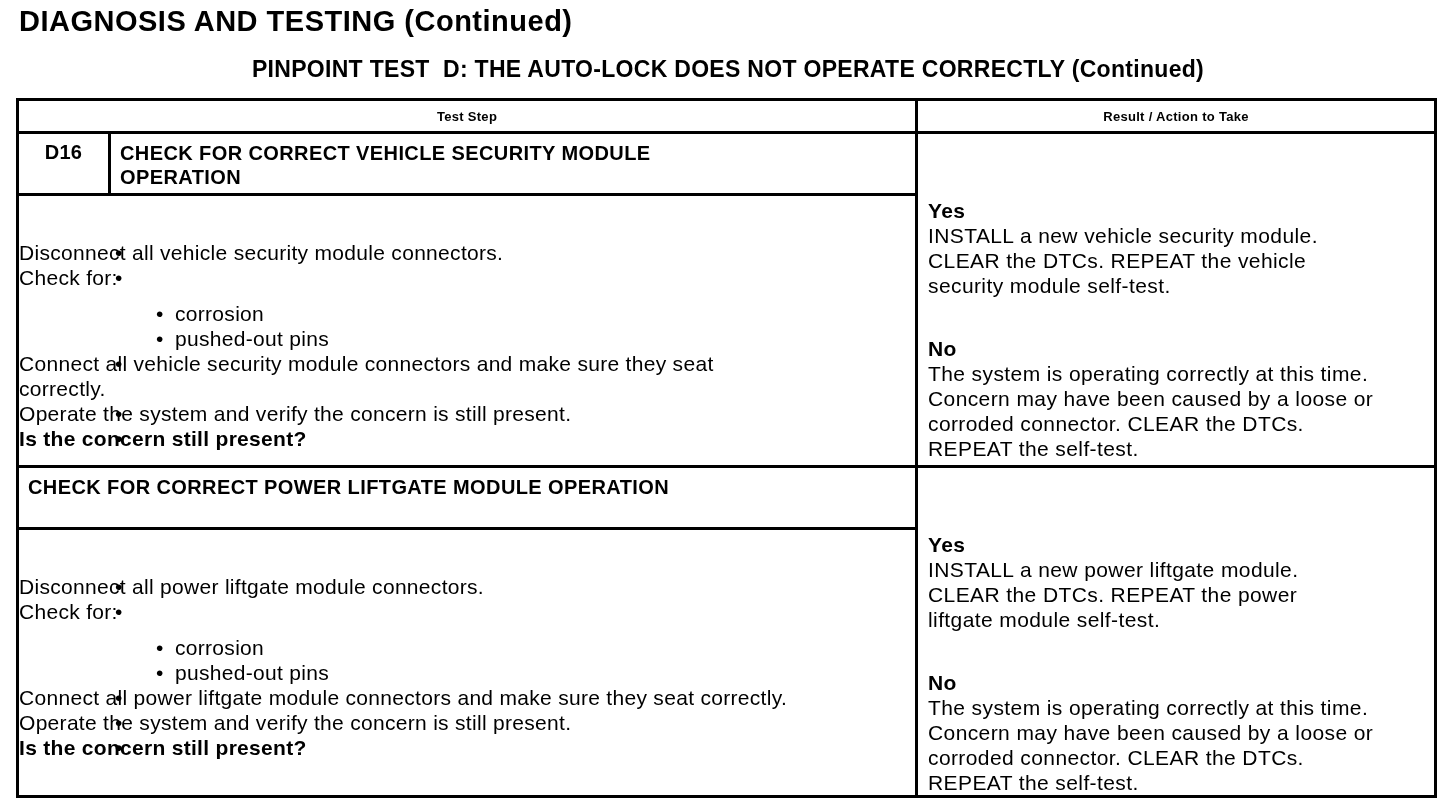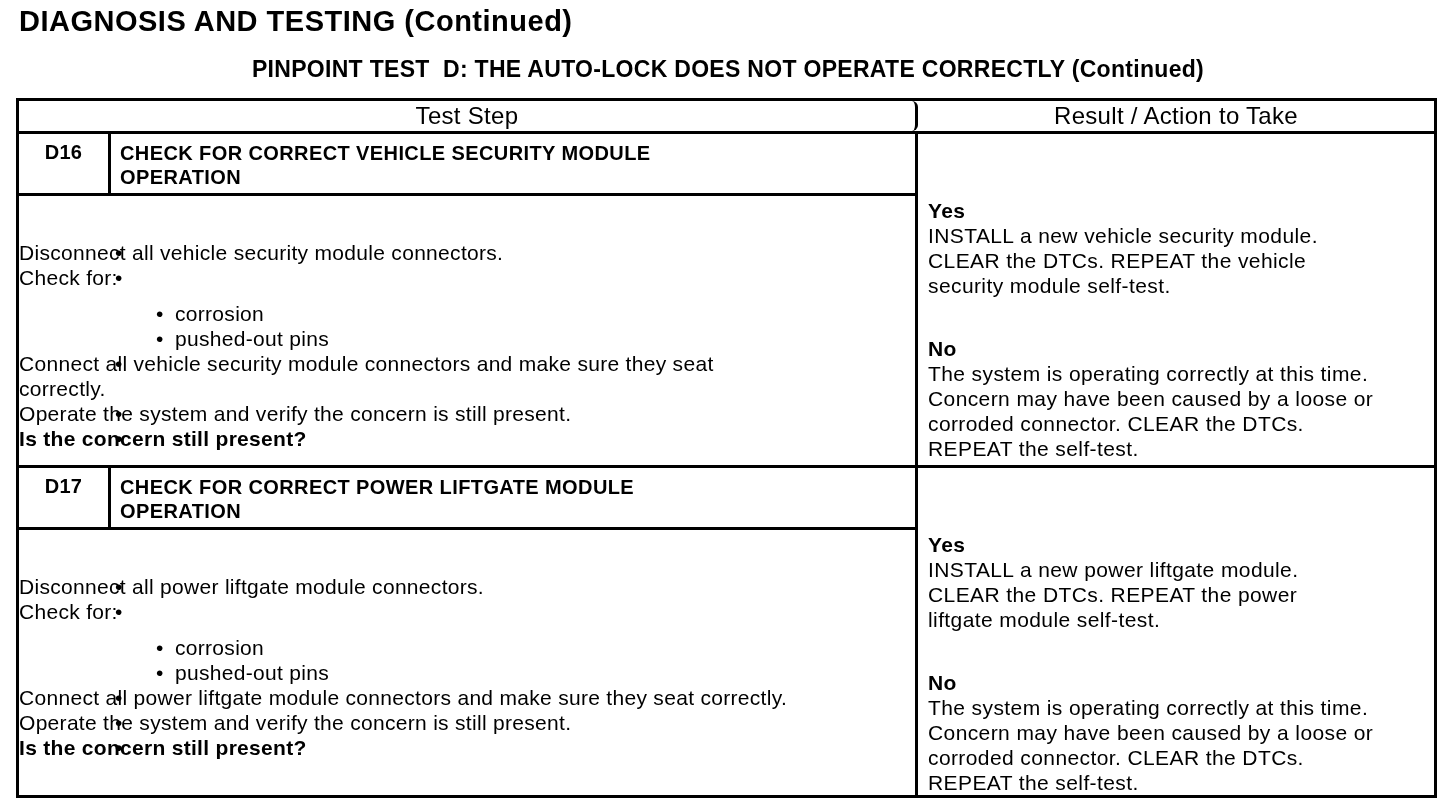--- a/index.html
+++ b/index.html
@@ -27,21 +27,21 @@
     width: 1421px; height: 700px;
     border: 3px solid #000;
     display: flex; flex-direction: column;
   }
   .thead {
     display: grid; grid-template-columns: 899px 1fr;
     height: 33px; border-bottom: 3px solid #000; flex: none;
   }
   .th {
     display: flex; align-items: center; justify-content: center;
-    font-size: 24px; font-weight: normal; letter-spacing: 0.3px; border-radius: 6px;
+    font-size: 13px; font-weight: bold; letter-spacing: 0.3px;
   }
   .th-left { border-right: 3px solid #000; }
 
   .block { display: grid; grid-template-columns: 899px 1fr; flex: none; }
   .block-d16 { height: 331px; }
   .block-d17 { height: 330px; border-top: 3px solid #000; }
 
   .left-col { border-right: 3px solid #000; display: flex; flex-direction: column; gap: 36px; }
   .step-header { display: flex; border-bottom: 3px solid #000; height: 62px; flex: none; }
   .dnum {
@@ -109,21 +109,20 @@
         <div class="res-label">Yes</div>
         <p class="res-text yes">INSTALL a new vehicle security module. CLEAR the DTCs. REPEAT the vehicle security module self-test.</p>
         <div class="res-label no-label">No</div>
         <p class="res-text no">The system is operating correctly at this time. Concern may have been caused by a loose or corroded connector. CLEAR the DTCs. REPEAT the self-test.</p>
       </div>
     </div>
 
     <div class="block block-d17">
       <div class="left-col">
         <div class="step-header">
-          <div class="dnum">D17</div>
           <div class="dtitle">CHECK FOR CORRECT POWER LIFTGATE MODULE OPERATION</div>
         </div>
         <ul class="step-list">
           <li>Disconnect all power liftgate module connectors.</li>
           <li>Check for:</li>
           <li class="sub gap-top">corrosion</li>
           <li class="sub">pushed-out pins</li>
           <li>Connect all power liftgate module connectors and make sure they seat correctly.</li>
           <li>Operate the system and verify the concern is still present.</li>
           <li class="strong">Is the concern still present?</li>

